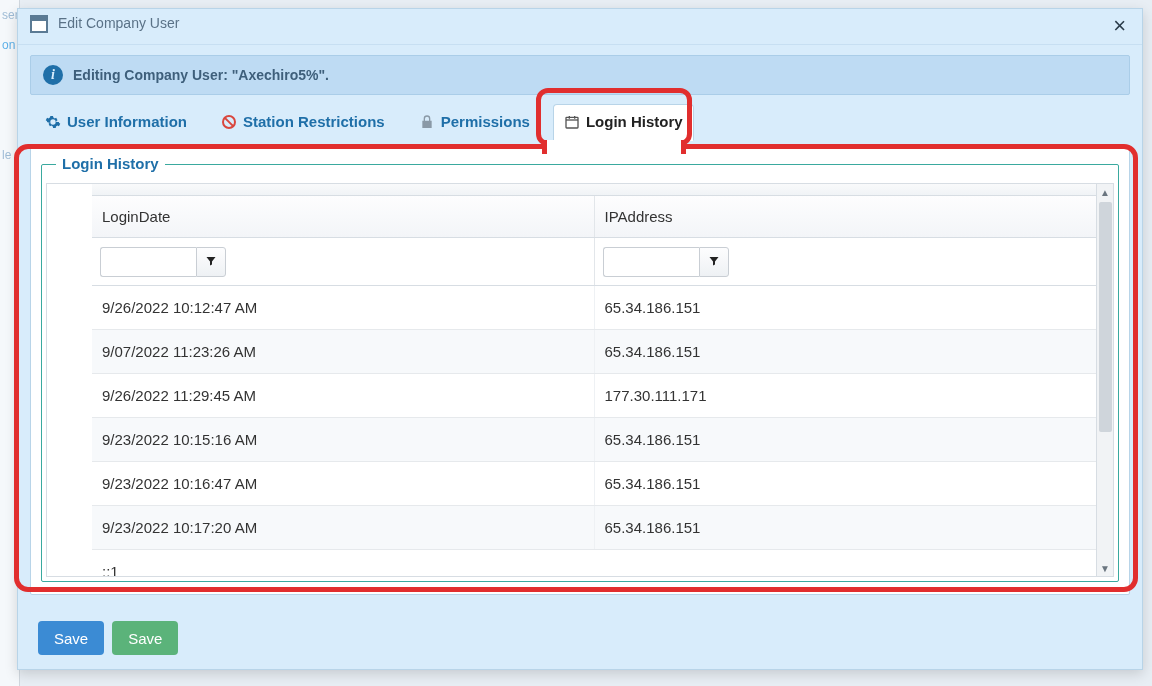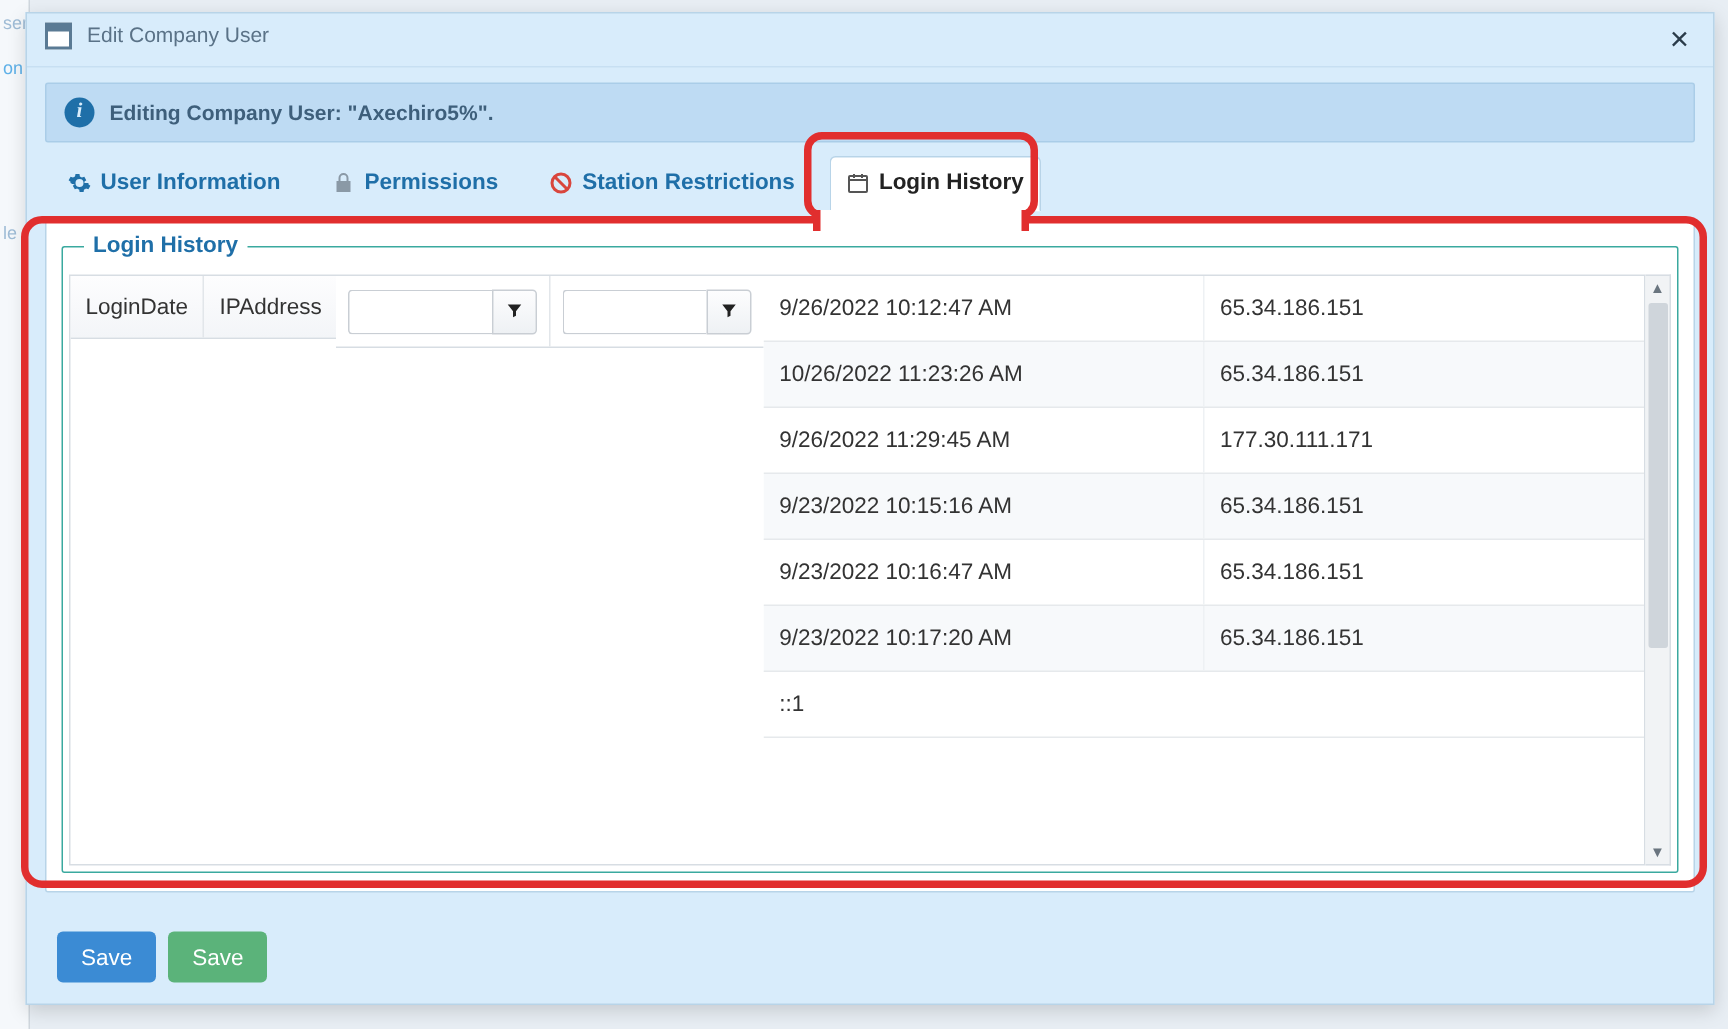--- a/index.html
+++ b/index.html
@@ -184,21 +184,21 @@
 
   .grid-area {
     position: absolute;
     left: 4px; right: 4px; top: 18px; bottom: 4px;
     display: flex;
   }
   .grid-main {
     flex: 1 1 auto;
     border: 1px solid #d7dde3;
     overflow: hidden;
-    display: flex; flex-direction: row;
+    display: flex; flex-direction: column; padding-left: 45px;
   }
   .grid-spacer-top {
     height: 12px;
     background: linear-gradient(#f9fafb,#f0f3f6);
     border-bottom: 1px solid #d7dde3;
   }
   .grid-header {
     display: flex;
     height: 42px;
     background: linear-gradient(#fdfdfe,#f3f5f8);
@@ -334,35 +334,35 @@
   <div class="tabs">
     <div class="tab">
       <span class="t-icon icon-gear">
         <svg viewBox="0 0 24 24" fill="#1f6fa8">
             <path d="M12 8a4 4 0 100 8 4 4 0 000-8zm9 4a7 7 0 01-.1 1.2l2 1.6-2 3.4-2.4-.8a7 7 0 01-2 1.2l-.4 2.5h-4l-.4-2.5a7 7 0 01-2-1.2l-2.4.8-2-3.4 2-1.6A7 7 0 013 12a7 7 0 01.1-1.2l-2-1.6 2-3.4 2.4.8a7 7 0 012-1.2L8 2.9h4l.4 2.5a7 7 0 012 1.2l2.4-.8 2 3.4-2 1.6c.1.4.2.8.2 1.2z"></path>
           </svg>
       </span>
       <span>User Information</span>
     </div>
     <div class="tab">
-      <span class="t-icon icon-lock">
-        <svg viewBox="0 0 24 24" fill="#8a99a6">
-            <path d="M17 10V7a5 5 0 10-10 0v3H5v11h14V10h-2zm-8 0V7a3 3 0 116 0v3H9z"></path>
-          </svg>
-      </span>
-      <span>Permissions</span>
-    </div>
-    <div class="tab">
       <span class="t-icon icon-ban">
         <svg viewBox="0 0 24 24" fill="none" stroke="#d9463d" stroke-width="3">
             <circle cx="12" cy="12" r="9"></circle>
             <line x1="5" y1="5" x2="19" y2="19"></line>
           </svg>
       </span>
       <span>Station Restrictions</span>
+    </div>
+    <div class="tab">
+      <span class="t-icon icon-lock">
+        <svg viewBox="0 0 24 24" fill="#8a99a6">
+            <path d="M17 10V7a5 5 0 10-10 0v3H5v11h14V10h-2zm-8 0V7a3 3 0 116 0v3H9z"></path>
+          </svg>
+      </span>
+      <span>Permissions</span>
     </div>
     <div class="tab active">
       <span class="t-icon icon-cal">
         <svg viewBox="0 0 24 24" fill="none" stroke="#555" stroke-width="2">
             <rect x="3" y="5" width="18" height="16" rx="1"></rect>
             <line x1="3" y1="9" x2="21" y2="9"></line>
             <line x1="8" y1="3" x2="8" y2="7"></line>
             <line x1="16" y1="3" x2="16" y2="7"></line>
           </svg>
       </span>
@@ -402,21 +402,21 @@
                 </span>
               </div>
             </div>
           </div>
           <div class="grid-body" id="grid-body">
               <div class="grid-row">
                 <div class="gr-cell">9/26/2022 10:12:47 AM</div>
                 <div class="gr-cell">65.34.186.151</div>
               </div>
               <div class="grid-row">
-                <div class="gr-cell">10/26/2022 11:23:26 AM</div>
+                <div class="gr-cell">9/07/2022 11:23:26 AM</div>
                 <div class="gr-cell">65.34.186.151</div>
               </div>
               <div class="grid-row">
                 <div class="gr-cell">9/26/2022 11:29:45 AM</div>
                 <div class="gr-cell">177.30.111.171</div>
               </div>
               <div class="grid-row">
                 <div class="gr-cell">9/23/2022 10:15:16 AM</div>
                 <div class="gr-cell">65.34.186.151</div>
               </div>

